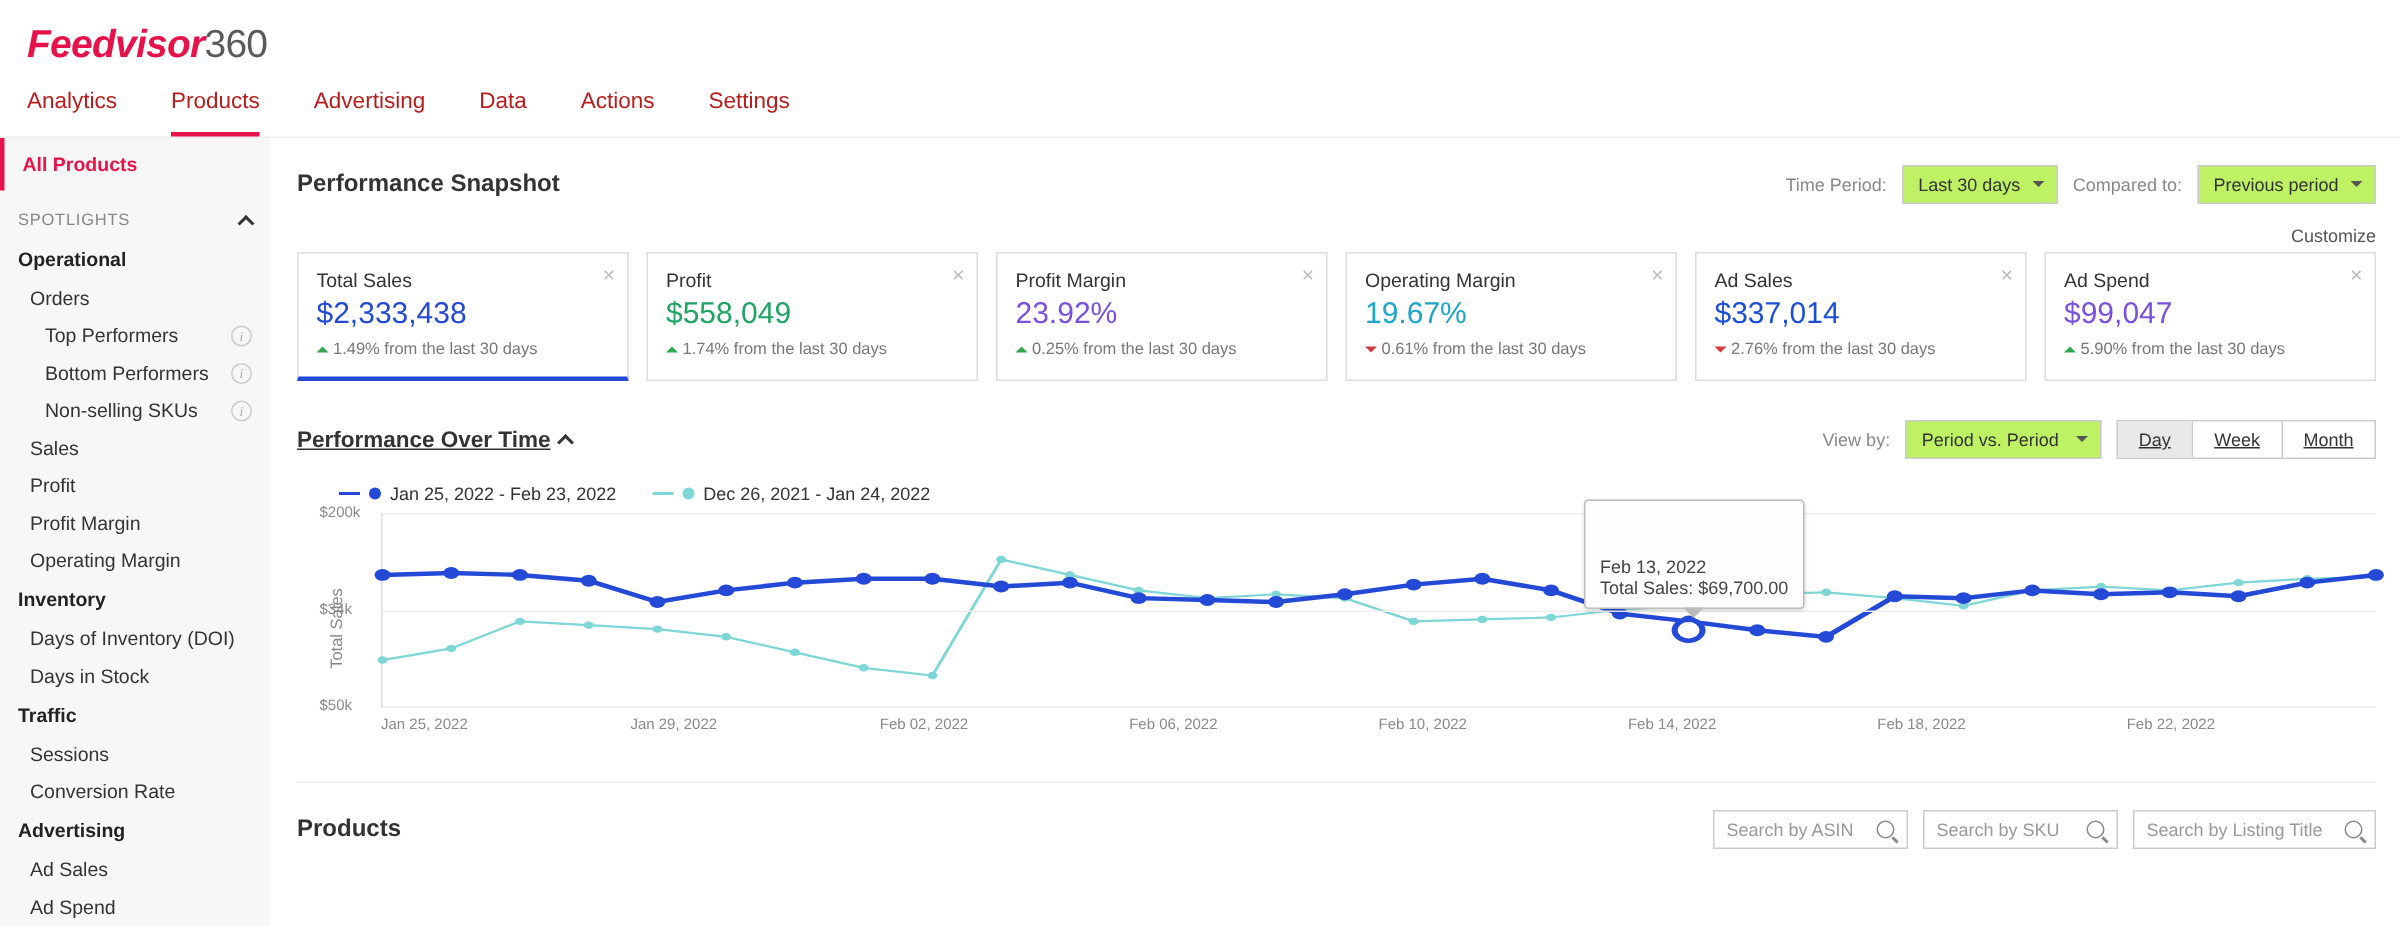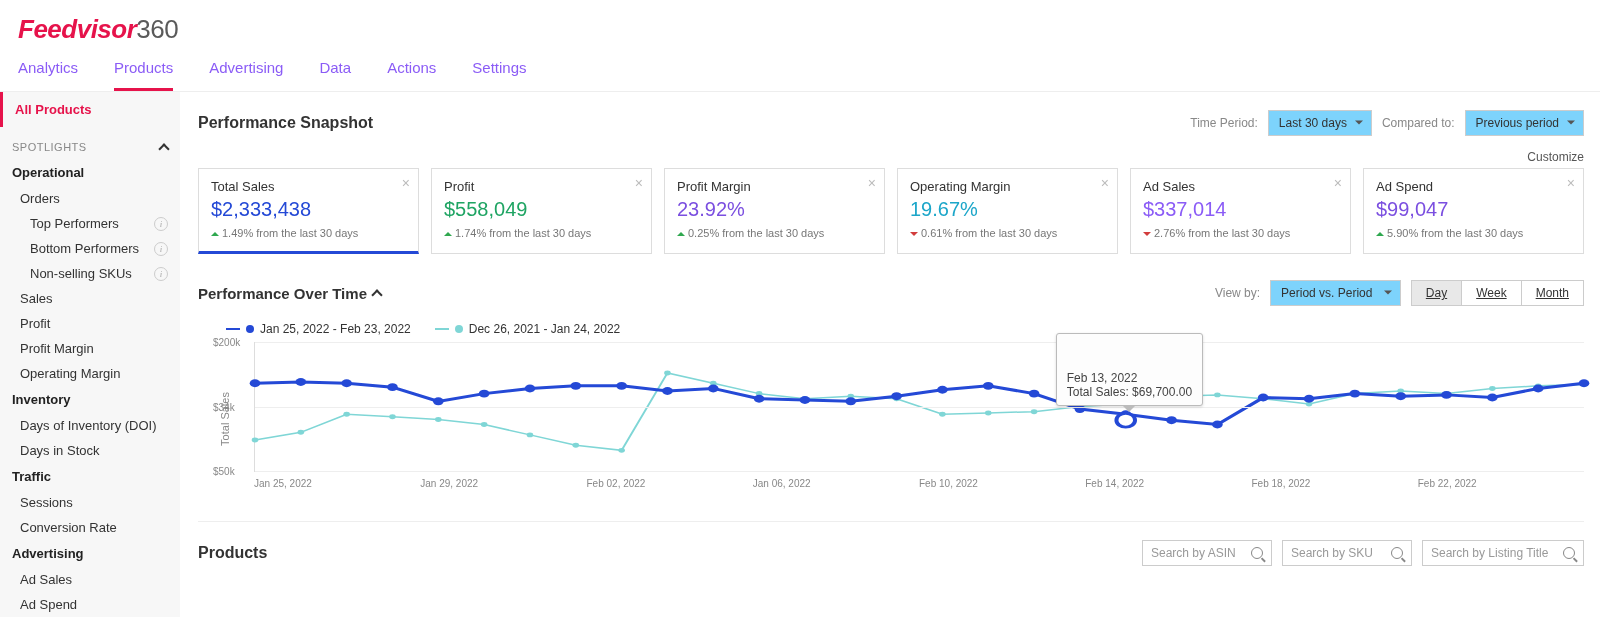--- a/index.html
+++ b/index.html
@@ -4,53 +4,53 @@
 <style>
 * { box-sizing: border-box; margin: 0; padding: 0; font-family: -apple-system, BlinkMacSystemFont, "Segoe UI", Arial, sans-serif; }
 body { background: #fff; color: #333; font-size: 13px; }
 
 .header { padding: 14px 18px 0; }
 .logo { font-size: 26px; font-weight: 600; letter-spacing: -0.5px; }
 .logo .fv { color: #e6134b; font-style: italic; font-weight: 700; }
 .logo .n360 { color: #5a5a5a; font-weight: 400; }
 
 .topnav { display: flex; gap: 36px; padding: 14px 18px 0; border-bottom: 1px solid #eee; }
-.topnav a { color: #8b5cf6; text-decoration: none; font-size: 15px; padding-bottom: 12px; cursor: pointer; }
+.topnav a { color: #b91c1c; text-decoration: none; font-size: 15px; padding-bottom: 12px; cursor: pointer; }
 .topnav a.active { border-bottom: 3px solid #e6134b; }
 
 .layout { display: flex; }
 .sidebar { width: 180px; background: #f7f7f7; padding: 0 0 40px; font-size: 13px; min-height: 540px; }
 .sidebar .allprod { padding: 10px 12px; font-weight: 700; color: #e6134b; border-left: 3px solid #e6134b; background:#f7f7f7; }
 .sidebar .sect-head { padding: 14px 12px 6px; color: #888; text-transform: uppercase; font-size: 11px; letter-spacing: 0.5px; display:flex; justify-content:space-between; align-items:center;}
 .sidebar .cat { padding: 6px 12px; font-weight: 700; color: #222; }
 .sidebar .item { padding: 5px 12px 5px 20px; color: #333; cursor: pointer; display:flex; justify-content:space-between; align-items:flex-end;}
 .sidebar .item .info { color:#aaa; border:1px solid #ccc; border-radius:50%; width:14px; height:14px; font-size:9px; display:flex; align-items:center; justify-content:center; font-style:italic; font-family: Georgia,serif;}
 .sidebar .sub { padding-left: 30px; }
 
 .main { flex: 1; padding: 18px 16px 30px 18px; }
 .snapshot-row { display:flex; justify-content:space-between; align-items:center; margin-bottom: 14px;}
 .snapshot-row h2 { font-size: 16px; font-weight: 700; }
 .controls { display:flex; align-items:center; gap:10px; font-size:12px; color:#888;}
-.select { border:1px solid #ccc; padding:5px 24px 5px 10px; font-size:12px; background:#7dd3fc; position:relative; cursor:pointer; color:#333;}
+.select { border:1px solid #ccc; padding:5px 24px 5px 10px; font-size:12px; background:#bef264; position:relative; cursor:pointer; color:#333;}
 .select::after { content:""; position:absolute; right:8px; top:50%; transform:translateY(-30%); border:4px solid transparent; border-top-color:#555;}
 .customize { text-align:right; font-size:12px; color:#555; cursor:pointer; margin-bottom:4px;}
 
 .cards { display:flex; gap:12px; margin-bottom: 26px; }
 .card { flex:1; border:1px solid #ddd; padding:10px 12px 12px; position:relative; min-width:0;}
 .card.sel { border-bottom: 3px solid #2449d6; }
 .card .close { position:absolute; top:6px; right:8px; color:#bbb; cursor:pointer; font-size:14px;}
 .card .title { font-size:13px; color:#333; margin-bottom:4px;}
 .card .val { font-size:20px; font-weight:500; margin-bottom:6px;}
 .card .delta { font-size:11px; color:#777;}
 .tri { display:inline-block; width:0; height:0; border:4px solid transparent; vertical-align:middle; margin-right:3px;}
 .tri.up { border-bottom-color:#2fa84f; border-top:none;}
 .tri.down { border-top-color:#d23c3c; border-bottom:none;}
 
 .pot-row { display:flex; justify-content:space-between; align-items:center; margin-bottom:8px;}
-.pot-row h3 { font-size:15px; font-weight:700; display:flex; align-items:center; gap:6px;}
+.pot-row h3 { font-size:15px; font-weight:700; display:flex; align-items:center; gap:6px;text-decoration:underline;}
 .chev-up { display:inline-block; width:8px; height:8px; border-left:2px solid #333; border-top:2px solid #333; transform:rotate(45deg); margin-top:4px;}
 .viewby { display:flex; align-items:center; gap:10px; font-size:12px;}
 .seg { display:flex; border:1px solid #ccc;text-decoration:underline;}
 .seg span { padding:5px 14px; cursor:pointer; border-left:1px solid #ccc; }
 .seg span:first-child { border-left:none;}
 .seg span.active { background:#e8e8e8;}
 
 .legend { display:flex; gap:24px; padding:8px 0 6px 28px; font-size:12px;}
 .legend .item2 { display:flex; align-items:center; gap:6px;}
 .legend .dot { width:8px; height:8px; border-radius:50%; }
@@ -190,21 +190,21 @@
         </div>
         <div class="card">
           <span class="close">×</span>
     <div class="title">Operating Margin</div>
     <div class="val" style="color:#1ca6c9">19.67%</div>
     <div class="delta"><span class="tri down"></span>0.61% from the last 30 days</div>
         </div>
         <div class="card">
           <span class="close">×</span>
     <div class="title">Ad Sales</div>
-    <div class="val" style="color:#8b5cf6">$337,014</div>
+    <div class="val" style="color:#1d4ed8">$337,014</div>
     <div class="delta"><span class="tri down"></span>2.76% from the last 30 days</div>
         </div>
         <div class="card">
           <span class="close">×</span>
     <div class="title">Ad Spend</div>
     <div class="val" style="color:#7b4fe0">$99,047</div>
     <div class="delta"><span class="tri up"></span>5.90% from the last 30 days</div>
         </div>
       </div>
 
@@ -313,21 +313,21 @@
           <div class="ylab" style="top: 0%;">$200k</div>
           <div class="tooltip" style="left: calc(65.5172% - 70px); bottom: 65.22px;">
             <div class="d">Feb 13, 2022</div>
             <div class="v">Total Sales: $69,700.00</div>
           </div>
         </div>
       <div class="xaxis" id="xaxis">
           <span>Jan 25, 2022</span>
           <span>Jan 29, 2022</span>
           <span>Feb 02, 2022</span>
-          <span>Jan 06, 2022</span>
+          <span>Feb 06, 2022</span>
           <span>Feb 10, 2022</span>
           <span>Feb 14, 2022</span>
           <span>Feb 18, 2022</span>
           <span>Feb 22, 2022</span>
         </div>
     </div>
 
     <div class="divider"></div>
 
     <div class="products-row">

